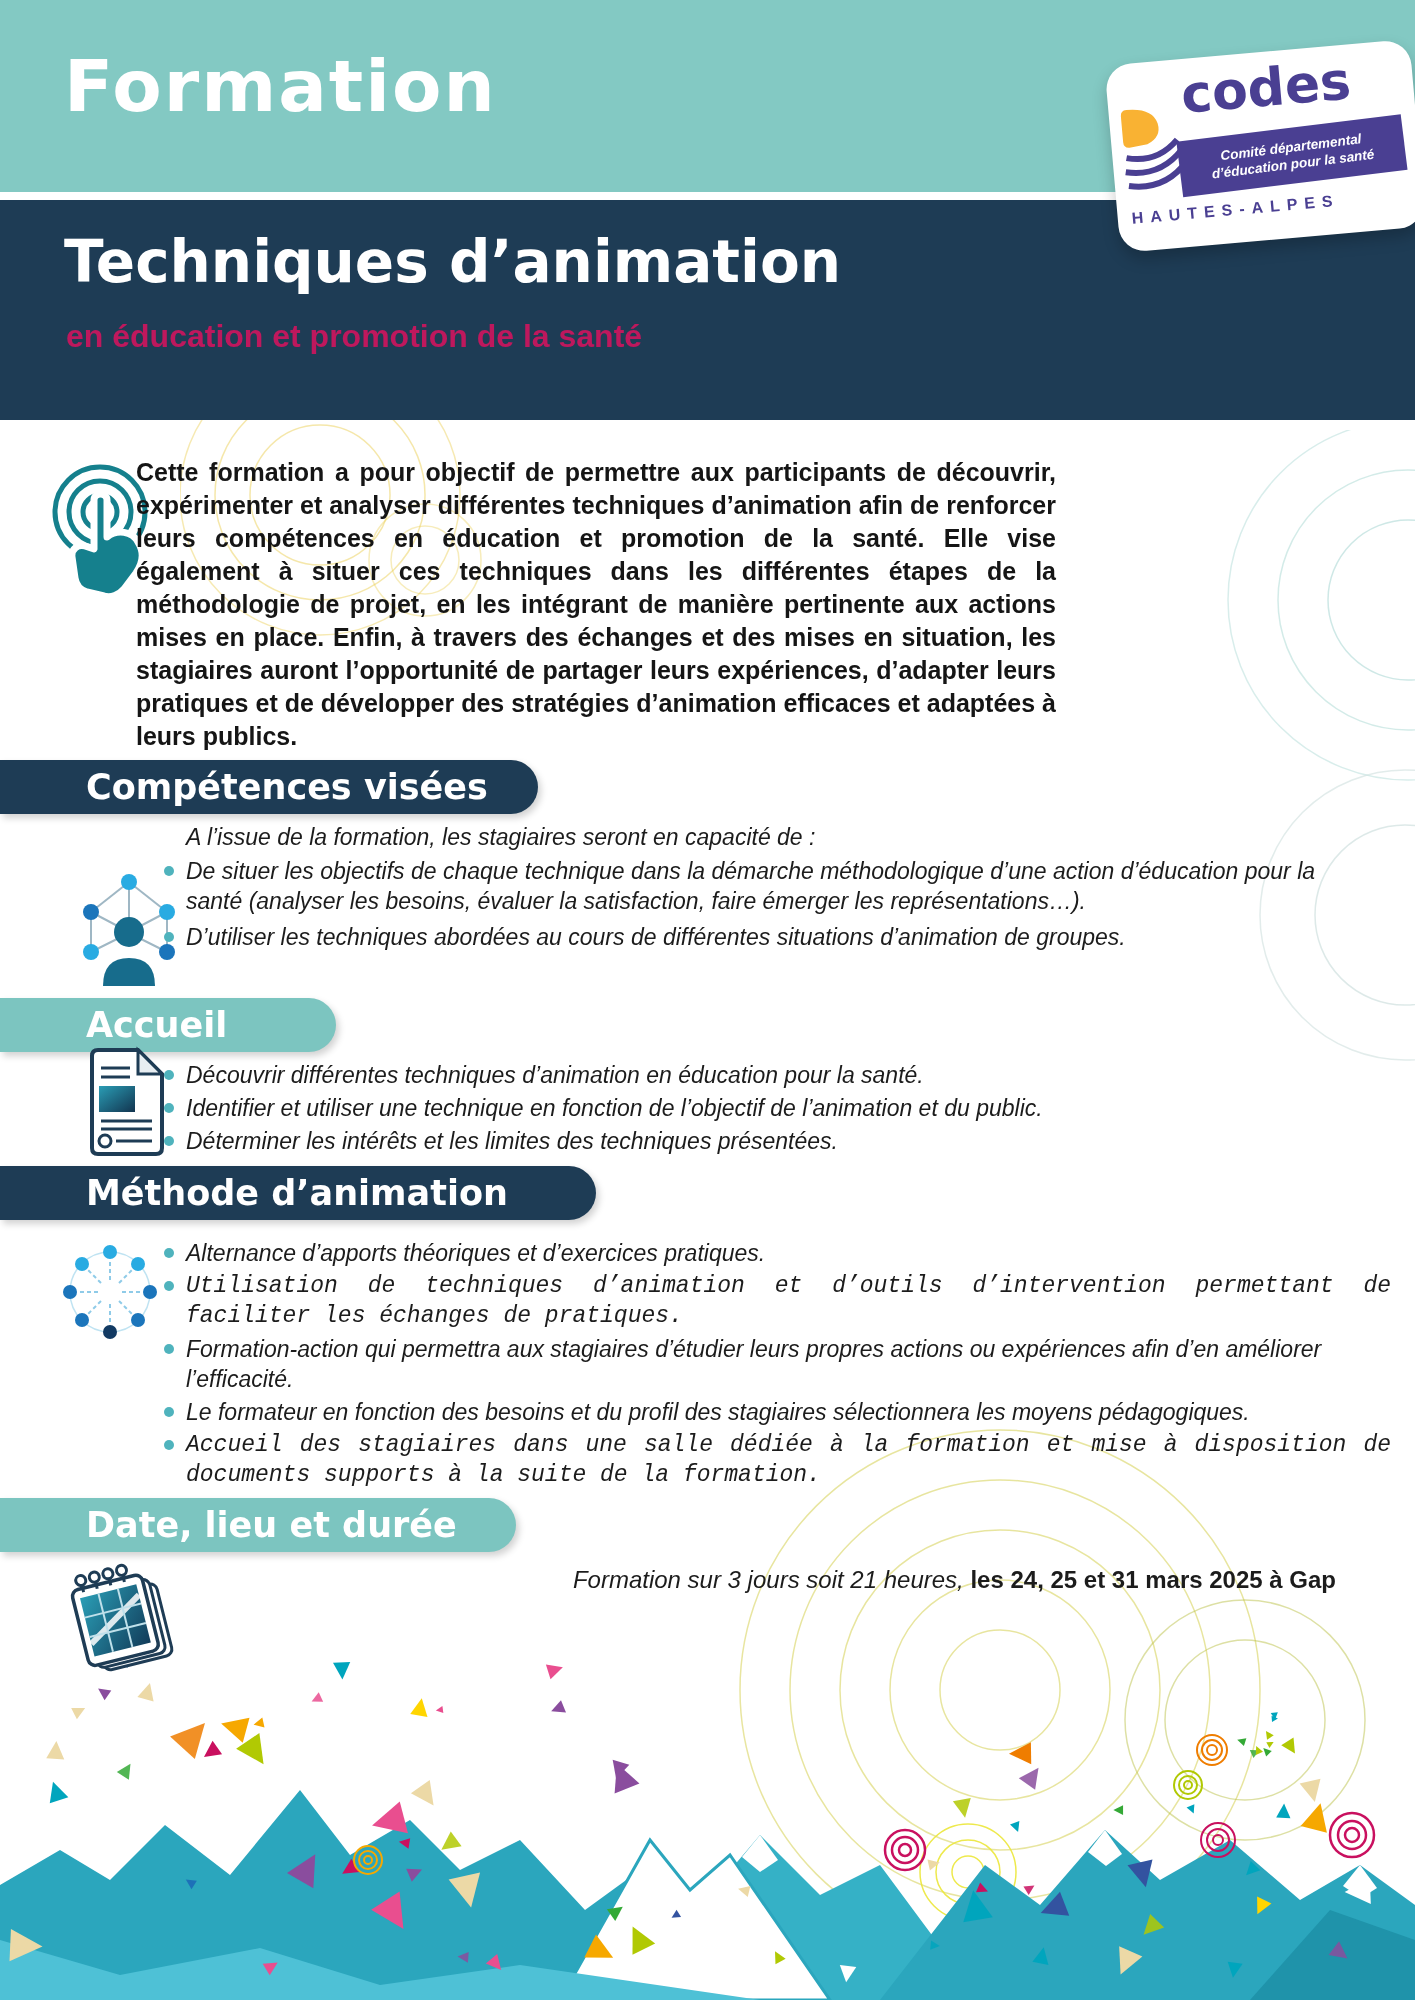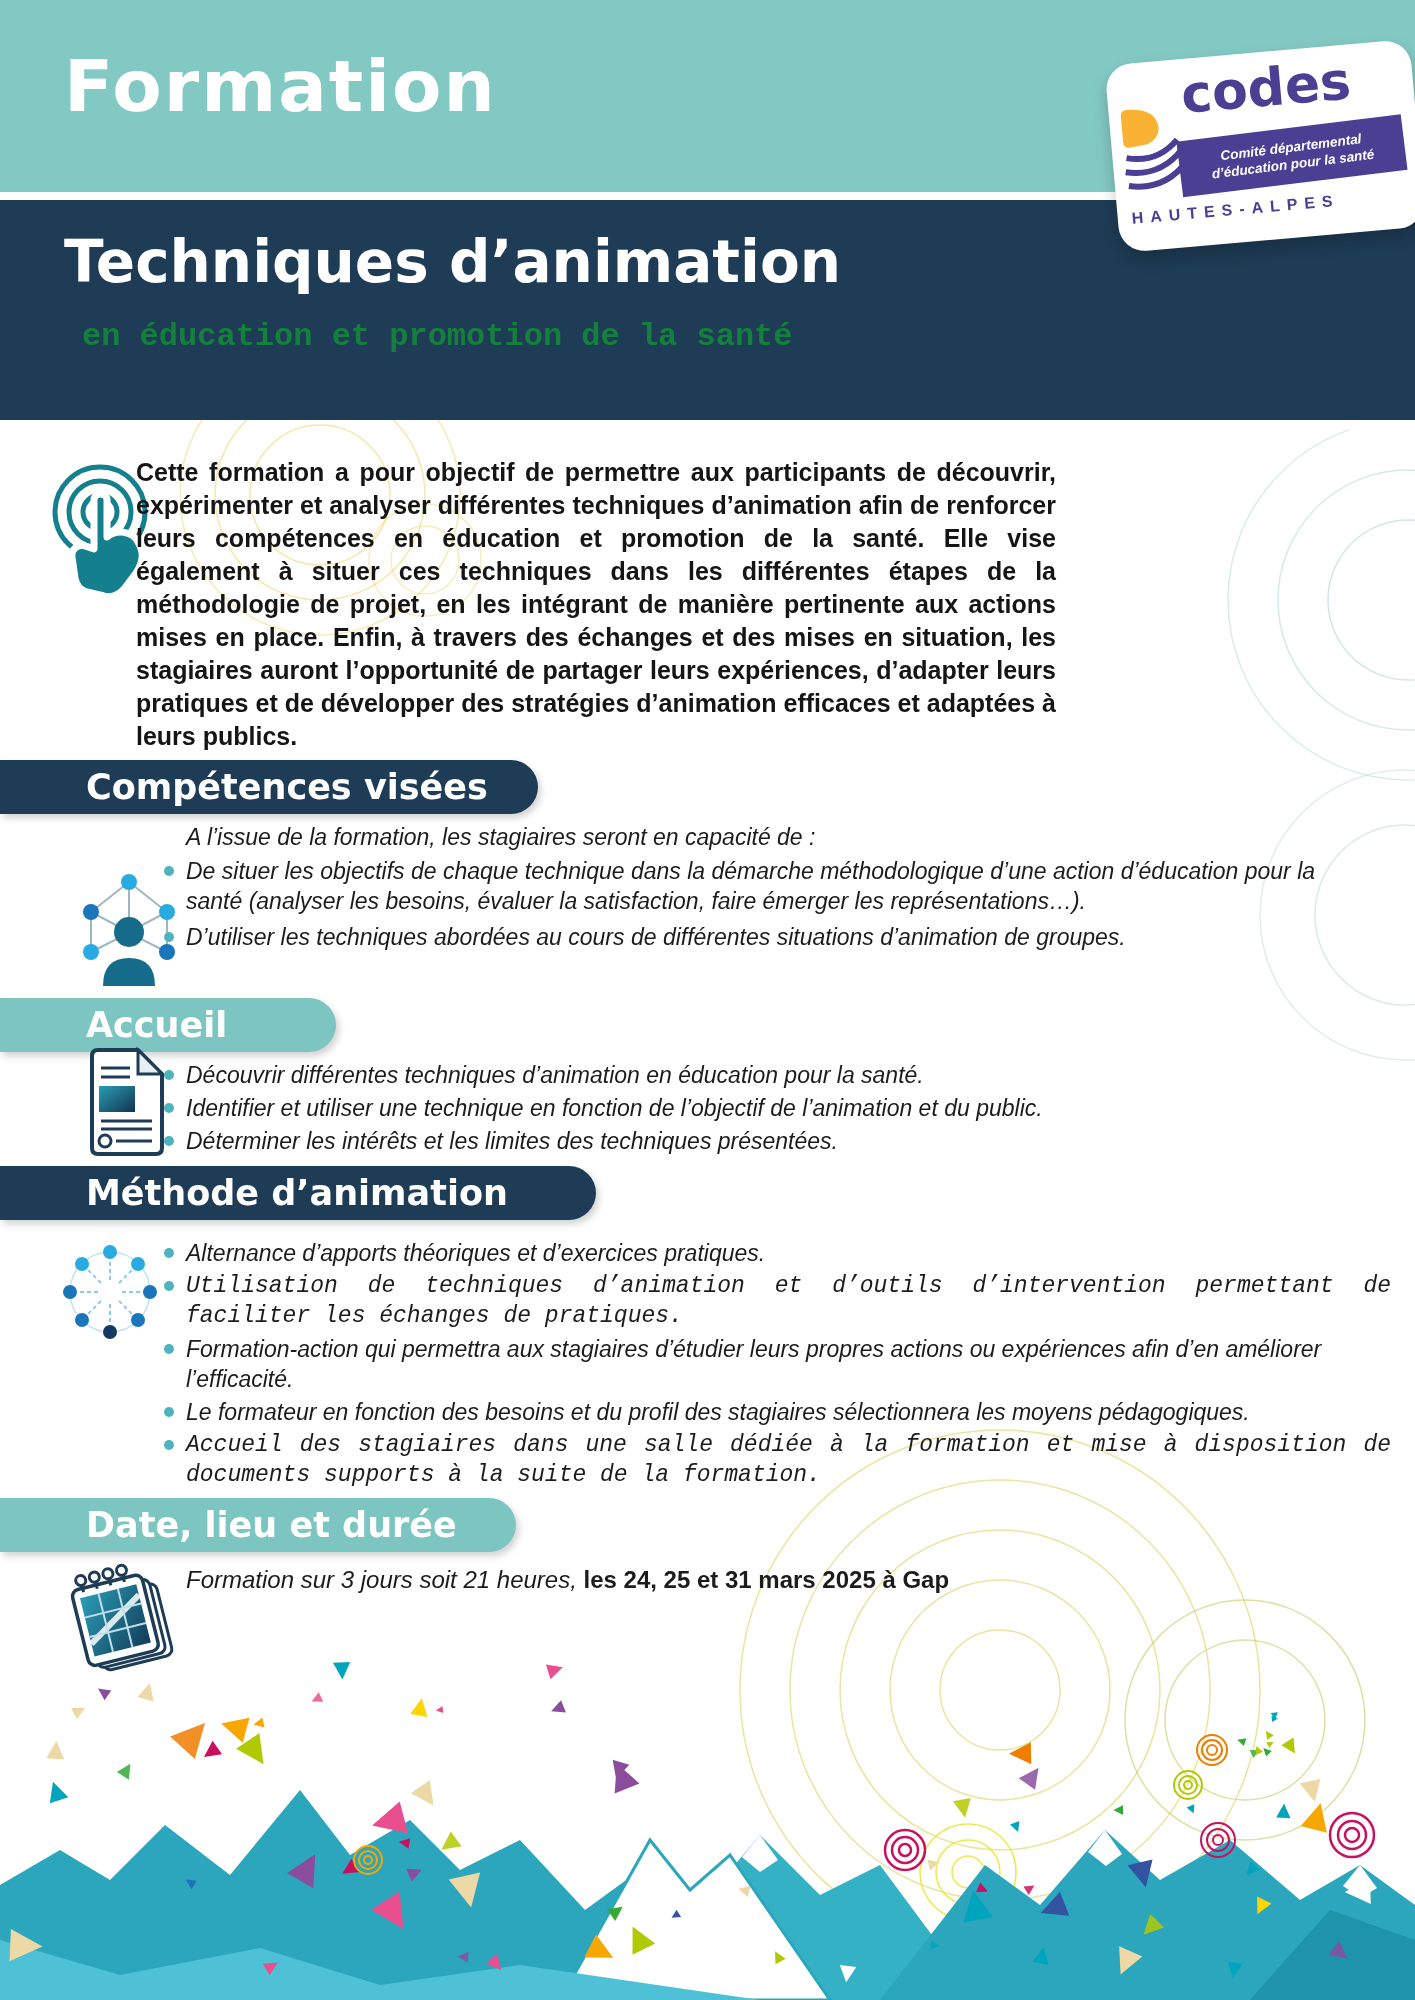--- a/index.html
+++ b/index.html
@@ -28,22 +28,22 @@
     transform:rotate(-2deg);display:flex;flex-direction:column;align-items:center;justify-content:center;
     color:#fff;font-style:italic;font-weight:700;font-size:13.5px;line-height:17px;text-align:center;
   }
   .logo-region{
     position:absolute;left:14px;top:146px;font-size:16px;font-weight:700;color:#4a3f92;
     letter-spacing:7px;white-space:nowrap;
   }
   
   .page-title{position:absolute;left:64px;top:228px;font-family:"DejaVu Sans",sans-serif;
     font-size:58px;font-weight:800;color:#fff;z-index:3;}
-  .page-subtitle{position:absolute;left:66px;top:318px;font-family:Liberation Mono, monospace;
-    font-size:32px;font-weight:800;color:#15803d;z-index:3;margin-left:16px;}
+  .page-subtitle{position:absolute;left:66px;top:318px;font-family:Liberation Sans, sans-serif;
+    font-size:32px;font-weight:800;color:#be185d;z-index:3;}
   
   .intro-icon{position:absolute;left:46px;top:458px;z-index:1;}
   .intro-text{
     position:absolute;left:136px;top:456px;width:920px;z-index:1;
     font-size:25px;font-weight:700;line-height:33px;text-align:justify;color:#151515;
   }
   
   .pill{
     position:absolute;left:0;height:54px;border-radius:0 28px 28px 0;color:#fff;z-index:1;
     font-family:"DejaVu Sans",sans-serif;font-weight:800;font-size:35px;
@@ -62,21 +62,21 @@
   ul.bl li{position:relative;font-size:23px;font-style:italic;line-height:30px;margin-bottom:6px;color:#1c1c1c;}
   ul.bl li::before{content:"";position:absolute;left:-22px;top:10px;width:10px;height:10px;border-radius:50%;background:#4fb3bd;}
   li.just{text-align:justify;font-family:Liberation Mono, monospace;}
   #bl-competences{left:186px;top:856px;width:1158px;}
   #bl-contenu{left:186px;top:1060px;width:1190px;}
   #bl-contenu li{margin-bottom:3px;}
   #bl-methode{left:186px;top:1238px;width:1205px;}
   #bl-methode li{margin-bottom:3px;}
   .icon-abs{position:absolute;z-index:1;}
   
-  .date-line{position:absolute;left:186px;top:1566px;width:1150px;font-size:24px;z-index:1;}
+  .date-line{position:absolute;left:186px;top:1566px;width:1150px;font-size:24px;z-index:1;text-align:right;}
   .date-line .it{font-style:italic;}
   .date-line .bd{font-weight:800;font-style:normal;}
   
   .decor{position:absolute;z-index:0;pointer-events:none;}
   #decor-bottom{left:0;top:1420px;}
 </style>
 </head>
 <body>
 
 <div class="page">

